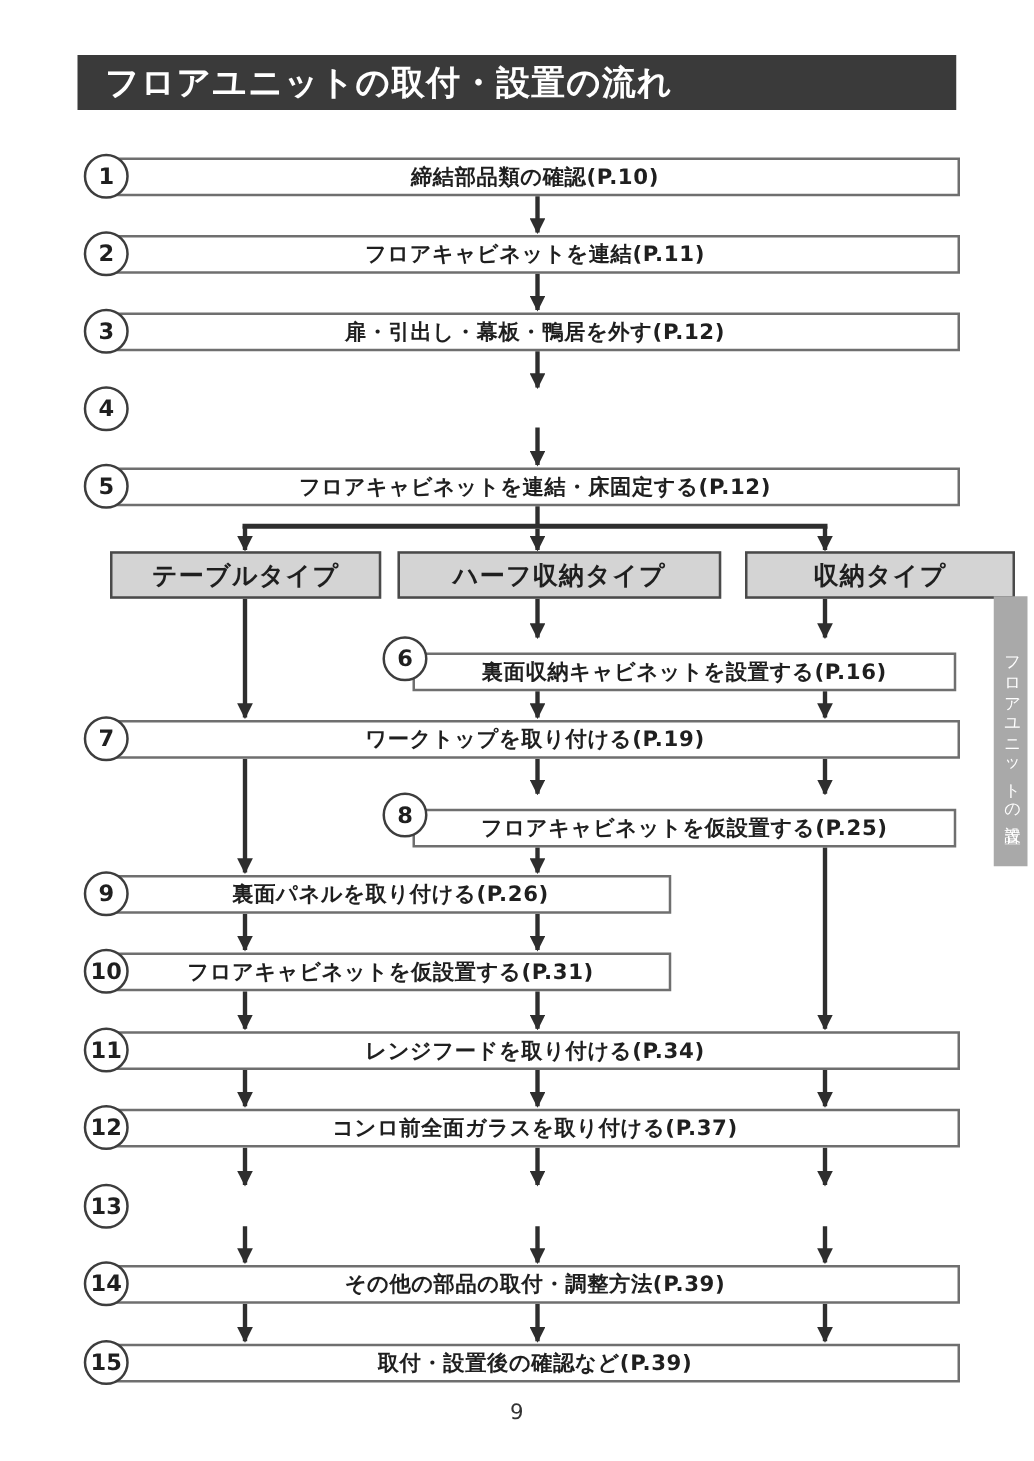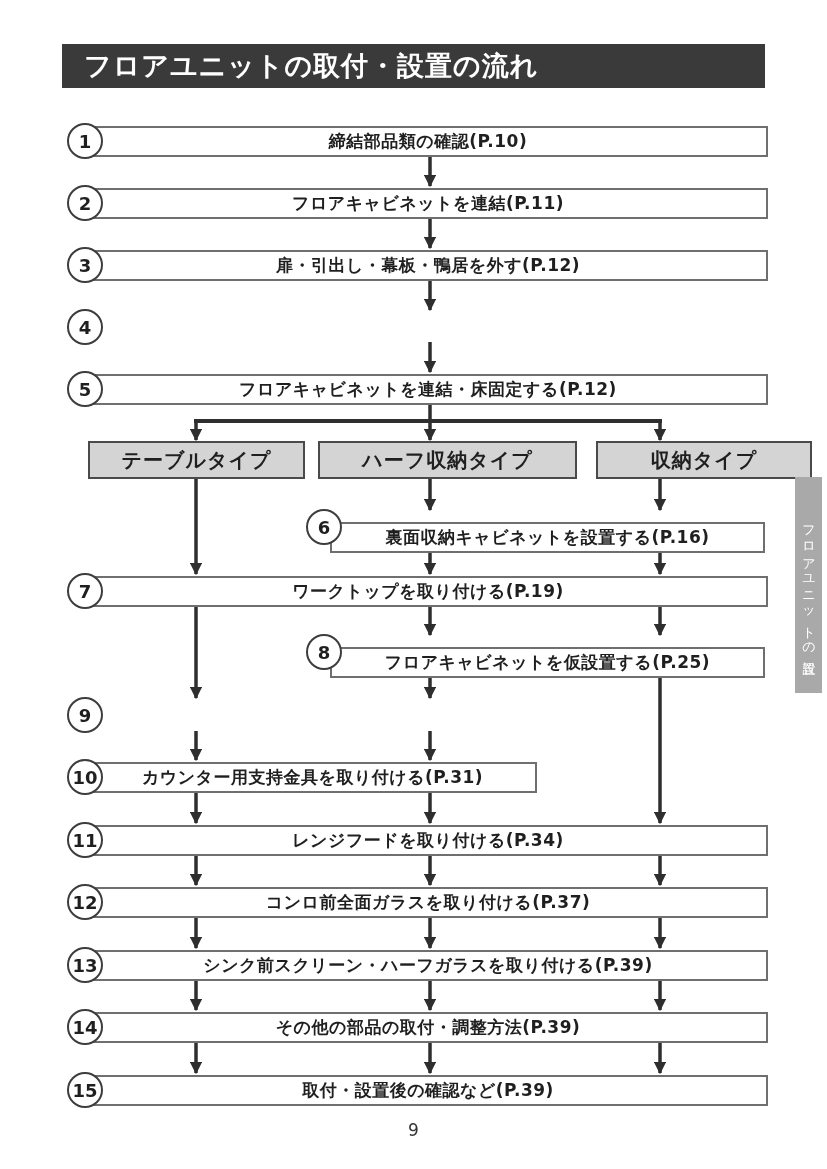--- a/index.html
+++ b/index.html
@@ -123,24 +123,24 @@
     </g>
   </svg>
 
   <div class="box full t1">締結部品類の確認(P.10)</div>
   <div class="box full t2">フロアキャビネットを連結(P.11)</div>
   <div class="box full t3">扉・引出し・幕板・鴨居を外す(P.12)</div>
   <div class="box full t5">フロアキャビネットを連結・床固定する(P.12)</div>
   <div class="box mid  t6">裏面収納キャビネットを設置する(P.16)</div>
   <div class="box full t7">ワークトップを取り付ける(P.19)</div>
   <div class="box mid  t8">フロアキャビネットを仮設置する(P.25)</div>
-  <div class="box short t10">カウンター用支持金具を取り付ける(P.31)</div>
+  <div class="box short t9">裏面パネルを取り付ける(P.26)</div>
+  <div class="box short t10">フロアキャビネットを仮設置する(P.31)</div>
   <div class="box full t11">レンジフードを取り付ける(P.34)</div>
   <div class="box full t12">コンロ前全面ガラスを取り付ける(P.37)</div>
-  <div class="box full t13">シンク前スクリーン・ハーフガラスを取り付ける(P.39)</div>
   <div class="box full t14">その他の部品の取付・調整方法(P.39)</div>
   <div class="box full t15">取付・設置後の確認など(P.39)</div>
 
   <div class="circle cl c1">1</div>
   <div class="circle cl c2">2</div>
   <div class="circle cl c3">3</div>
   <div class="circle cl c4">4</div>
   <div class="circle cl c5">5</div>
   <div class="circle cm c6">6</div>
   <div class="circle cl c7">7</div>

